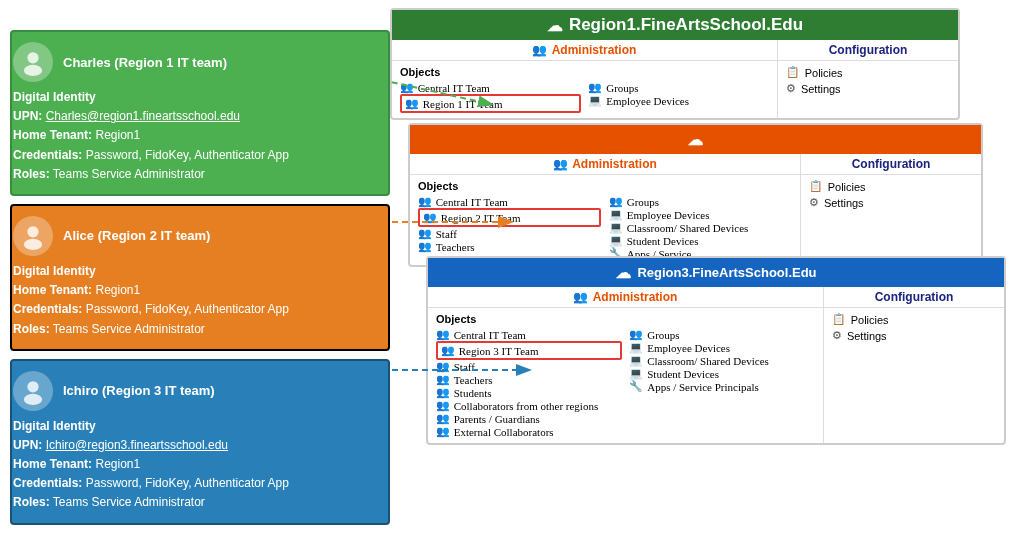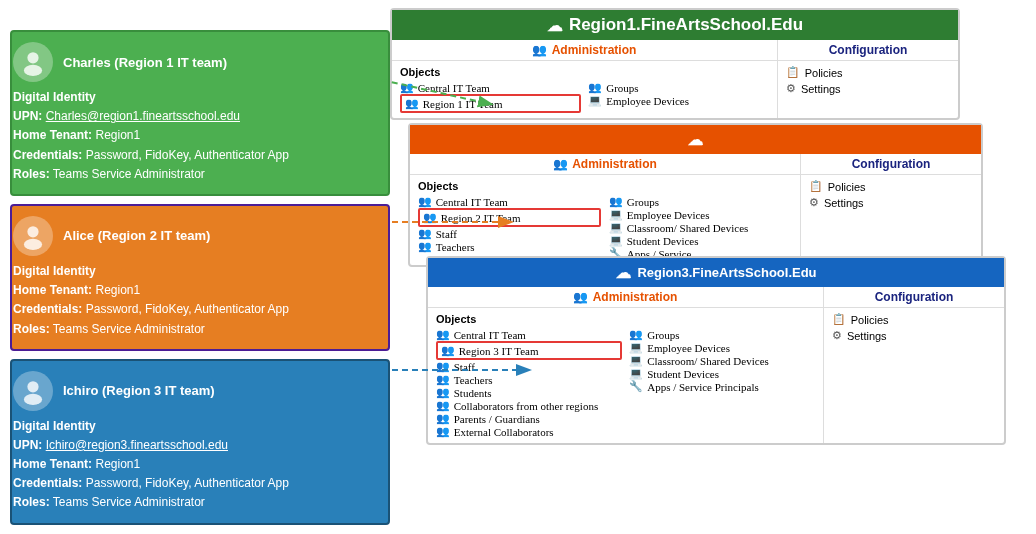--- a/index.html
+++ b/index.html
@@ -33,21 +33,21 @@
     }
 
     .person-card {
       border-radius: 4px;
       padding: 10px 1px;
       color: #fff;
       position: relative;
     }
 
     .person-card.green { background: #4CAF50; border: 2px solid #388E3C; }
-    .person-card.orange { background: #E67E22; border: 2px solid #4c1d95; }
+    .person-card.orange { background: #E67E22; border: 2px solid #000000; }
     .person-card.blue { background: #2980B9; border: 2px solid #1A5276; }
 
     .person-card .person-header {
       display: flex;
       align-items: center;
       gap: 10px;
       margin-bottom: 6px;
     }
 
     .person-avatar {

